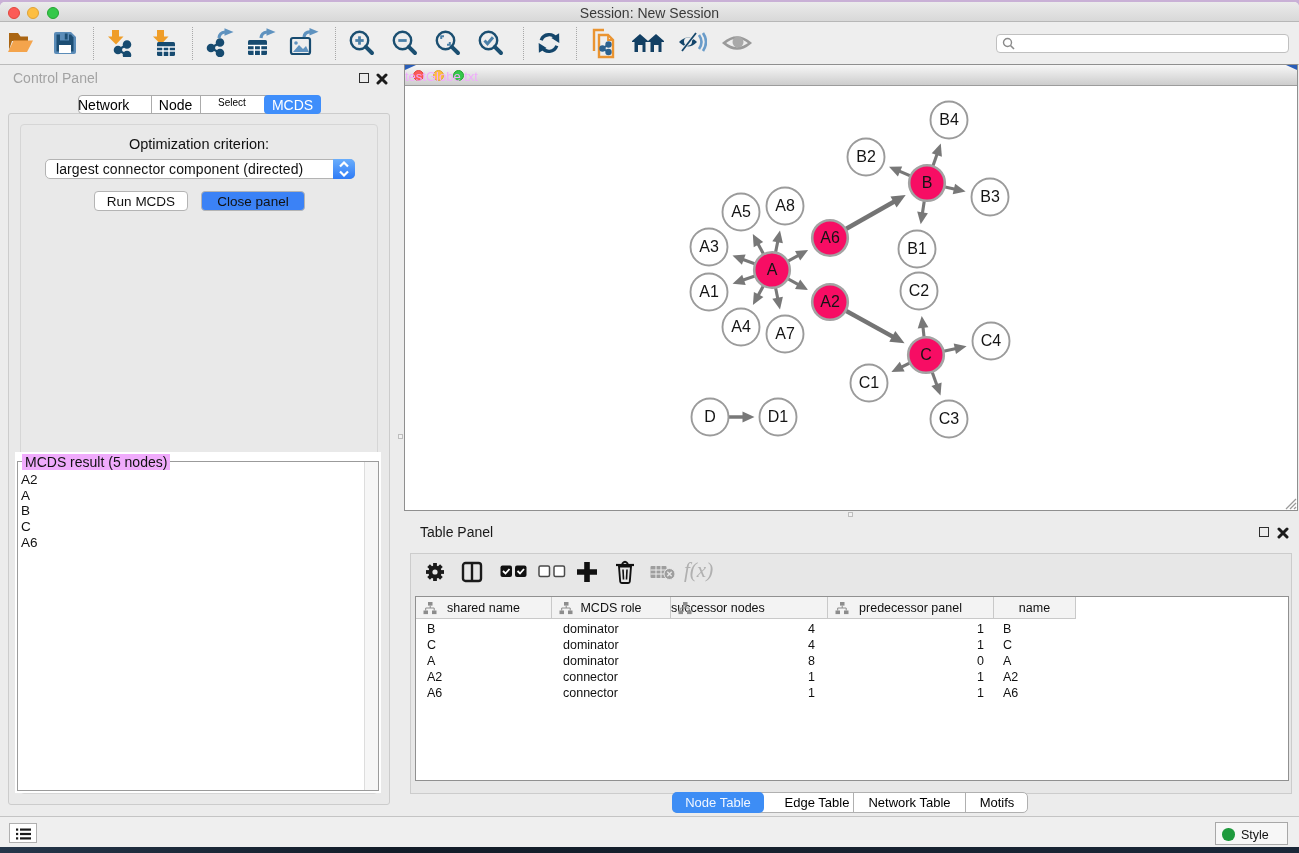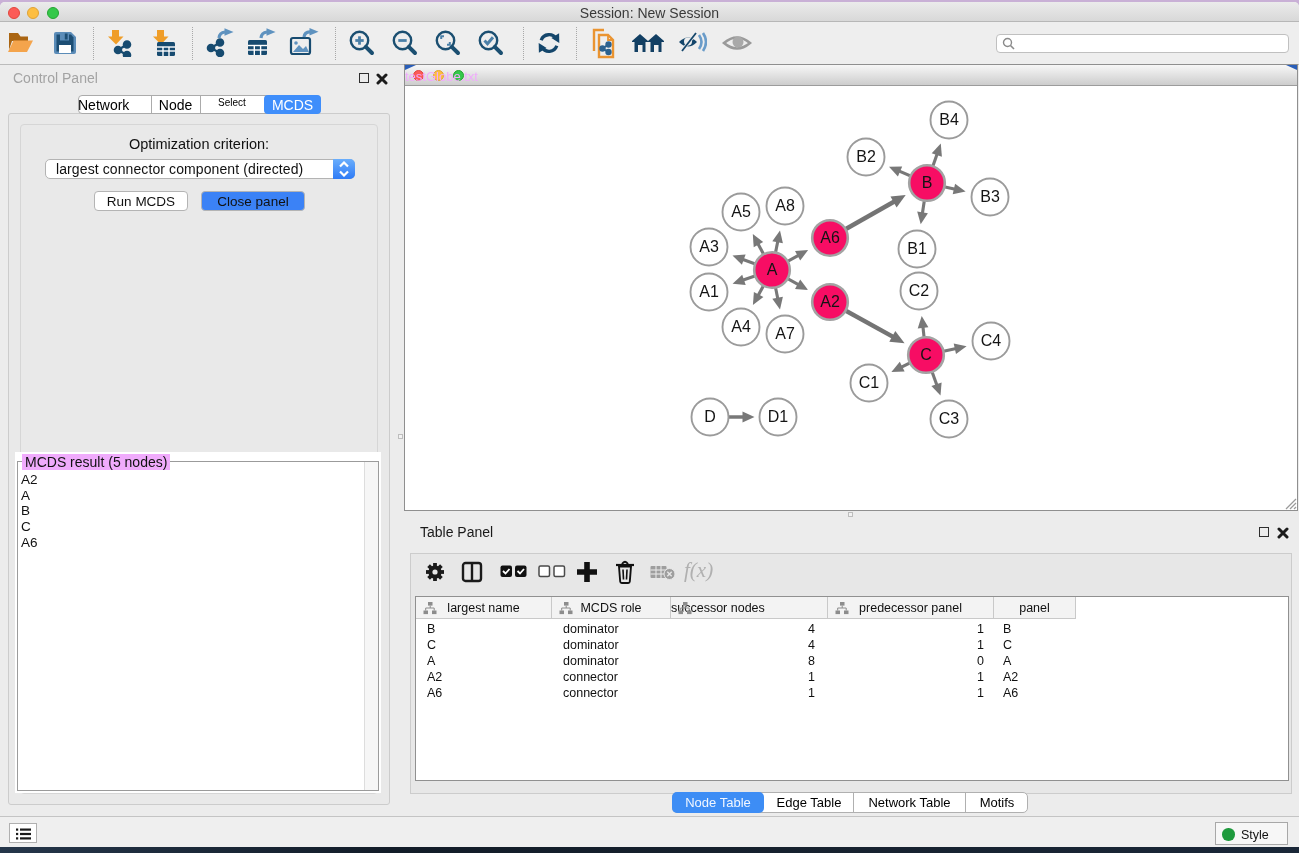--- a/index.html
+++ b/index.html
@@ -353,25 +353,25 @@
 <div class="abs" style="left:684px;top:558px;width:40px;font-family:'Liberation Serif',serif;font-style:italic;font-size:21px;color:#b0b0b0">f(x)</div>
 
 <div class="abs" style="left:415px;top:596px;width:874px;height:185px;background:#ffffff;border:1px solid #909090"></div>
 
 <div class="abs" style="left:416px;top:597px;width:659px;height:22px;background:#f3f3f3;border-bottom:1px solid #c9c9c9"></div>
 <div class="abs" style="left:551px;top:597px;width:1px;height:22px;background:#c9c9c9"></div>
 <div class="abs" style="left:670px;top:597px;width:1px;height:22px;background:#c9c9c9"></div>
 <div class="abs" style="left:827px;top:597px;width:1px;height:22px;background:#c9c9c9"></div>
 <div class="abs" style="left:993px;top:597px;width:1px;height:22px;background:#c9c9c9"></div>
 <div class="abs" style="left:1075px;top:597px;width:1px;height:22px;background:#c9c9c9"></div>
-<div class="abs" style="left:416px;top:601px;width:135px;text-align:center;font-size:12.5px;color:#111">largest name</div>
+<div class="abs" style="left:416px;top:601px;width:135px;text-align:center;font-size:12.5px;color:#111">shared name</div>
 <div class="abs" style="left:552px;top:601px;width:118px;text-align:center;font-size:12.5px;color:#111">MCDS role</div>
 <div class="abs" style="left:671px;top:601px;width:156px;font-size:12.5px;color:#111">successor nodes</div>
 <div class="abs" style="left:828px;top:601px;width:165px;text-align:center;font-size:12.5px;color:#111">predecessor panel</div>
-<div class="abs" style="left:994px;top:601px;width:81px;text-align:center;font-size:12.5px;color:#111">panel</div>
+<div class="abs" style="left:994px;top:601px;width:81px;text-align:center;font-size:12.5px;color:#111">name</div>
 <svg class="abs" style="left:423px;top:602px" width="14" height="13">
  <g fill="#8c8c8c">
       <rect x="5" y="0" width="4.5" height="3.6"></rect>
       <rect x="0.5" y="8.5" width="4.5" height="3.6"></rect>
       <rect x="9" y="8.5" width="4.5" height="3.6"></rect>
     </g>
  <g stroke="#8c8c8c" stroke-width="1">
       <path d="M7.2 3.6 V6 M2.7 8.5 V6 H11.2 V8.5" fill="none"></path>
     </g>
 </svg>
@@ -429,21 +429,21 @@
 <div class="abs" style="left:563px;top:686px;font-size:12.5px;color:#111">connector</div>
 <div class="abs" style="left:715px;top:686px;width:100px;text-align:right;font-size:12.5px;color:#111">1</div>
 <div class="abs" style="left:884px;top:686px;width:100px;text-align:right;font-size:12.5px;color:#111">1</div>
 <div class="abs" style="left:1003px;top:686px;font-size:12.5px;color:#111">A6</div>
 
 <div class="abs" style="left:672px;top:792px;width:356px;height:21px;background:#ffffff;border:1px solid #b0b0b0;border-radius:5px"></div>
 <div class="abs" style="left:672px;top:792px;width:92px;height:21px;background:#3d8df5;border-radius:5px"></div>
 <div class="abs" style="left:853px;top:792px;width:1px;height:21px;background:#b0b0b0"></div>
 <div class="abs" style="left:965px;top:792px;width:1px;height:21px;background:#b0b0b0"></div>
 <div class="abs" style="left:672px;top:795px;width:92px;text-align:center;font-size:13px;color:#f0f6ff">Node Table</div>
-<div class="abs" style="left:764px;top:795px;width:90px;text-align:center;font-size:13px;color:#000">Edge Table</div>
+<div class="abs" style="left:764px;top:795px;width:106px;text-align:center;font-size:13px;color:#000">Edge Table</div>
 <div class="abs" style="left:854px;top:795px;width:111px;text-align:center;font-size:13px;color:#000">Network Table</div>
 <div class="abs" style="left:966px;top:795px;width:62px;text-align:center;font-size:13px;color:#000">Motifs</div>
 
 <div class="abs" style="left:0;top:816px;width:1299px;height:31px;background:#efefef;border-top:1px solid #c4c4c4"></div>
 <div class="abs" style="left:9px;top:823px;width:28px;height:20px;background:#ffffff;border:1px solid #b0b0b0"></div>
 <svg class="abs" style="left:16px;top:828px" width="15" height="12">
  <g fill="#1b1b1b">
   <rect x="0" y="0.5" width="2.2" height="2.2"></rect>
       <rect x="0" y="4.9" width="2.2" height="2.2"></rect>
       <rect x="0" y="9.3" width="2.2" height="2.2"></rect>

